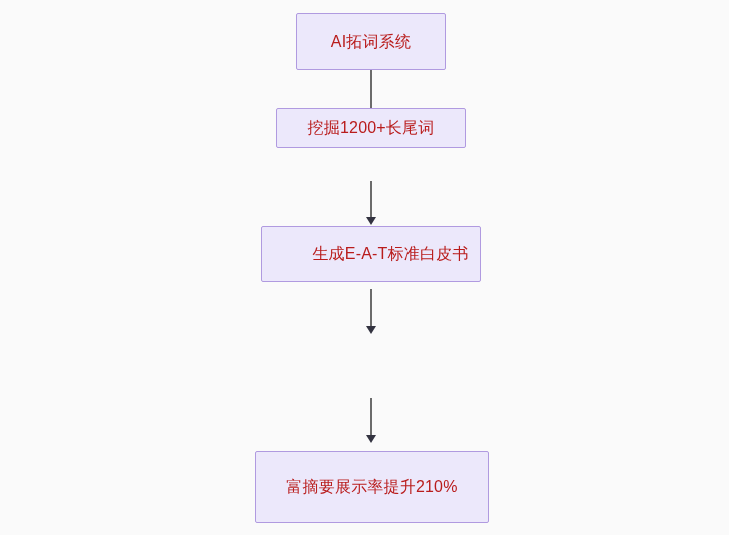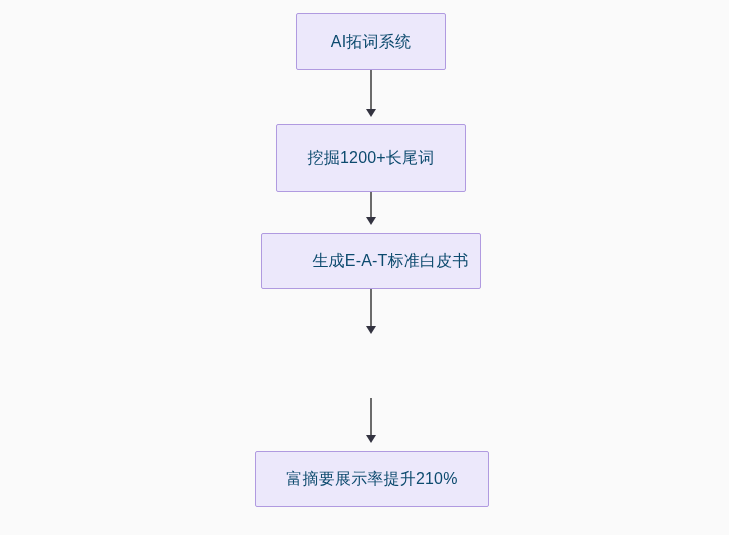--- a/index.html
+++ b/index.html
@@ -20,21 +20,21 @@
   }
   .node {
     position: absolute;
     box-sizing: border-box;
     background: #ece8fb;
     border: 1.6px solid #b09ae0;
     border-radius: 2px;
     display: flex;
     align-items: center;
     justify-content: center;
-    color: #0c4a6e;
+    color: #b91c1c;
     font-size: 16px;
     line-height: 1;
     letter-spacing: 0.2px;
     white-space: nowrap;
   }
   .node-label {
     display: block;
     padding: 0 4px;
   }
   .edge {
@@ -78,26 +78,26 @@
   </div>
   <div class="edge" style="left:371px; top:398px;">
     <div class="edge-line" style="height:37px;"></div>
     <div class="edge-head" style="top:37px;"></div>
   </div>
 
   <div class="node" style="left:296px; top:13px; width:150px; height:57px;">
     <span class="node-label">AI拓词系统</span>
   </div>
 
-  <div class="node" style="left:276px; top:124px; width:190px; height:68px;">
+  <div class="node" style="left:276px; top:108px; width:190px; height:40px;">
     <span class="node-label">挖掘1200+长尾词</span>
   </div>
 
-  <div class="node" style="left:261px; top:233px; width:220px; height:56px;padding-left:39px;">
+  <div class="node" style="left:261px; top:226px; width:220px; height:56px;padding-left:39px;">
     <span class="node-label">生成E-A-T标准白皮书</span>
   </div>
 
 
-  <div class="node" style="left:255px; top:451px; width:234px; height:56px;">
+  <div class="node" style="left:255px; top:451px; width:234px; height:72px;">
     <span class="node-label">富摘要展示率提升210%</span>
   </div>
 
 </div>
 
 </body></html>

